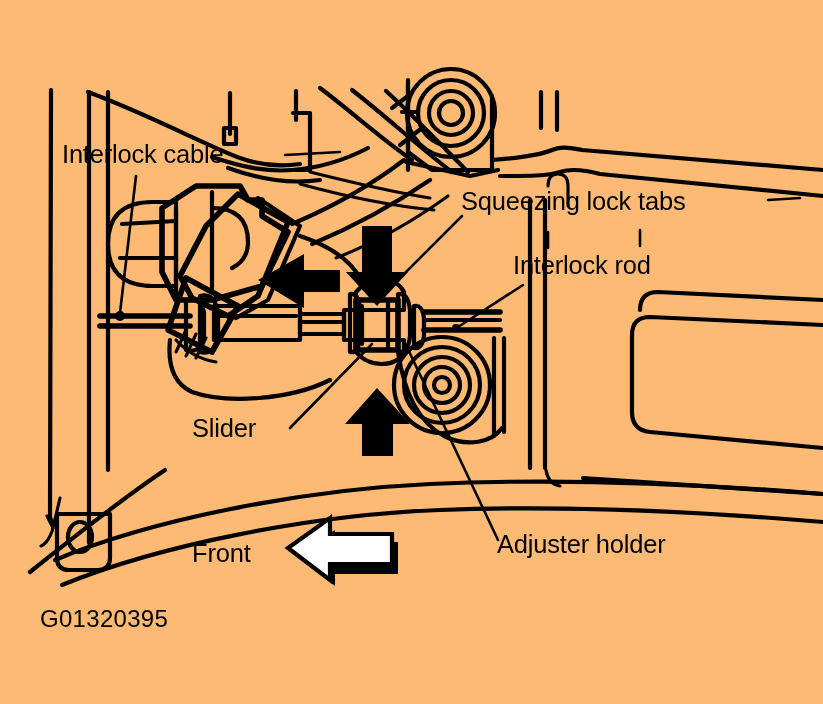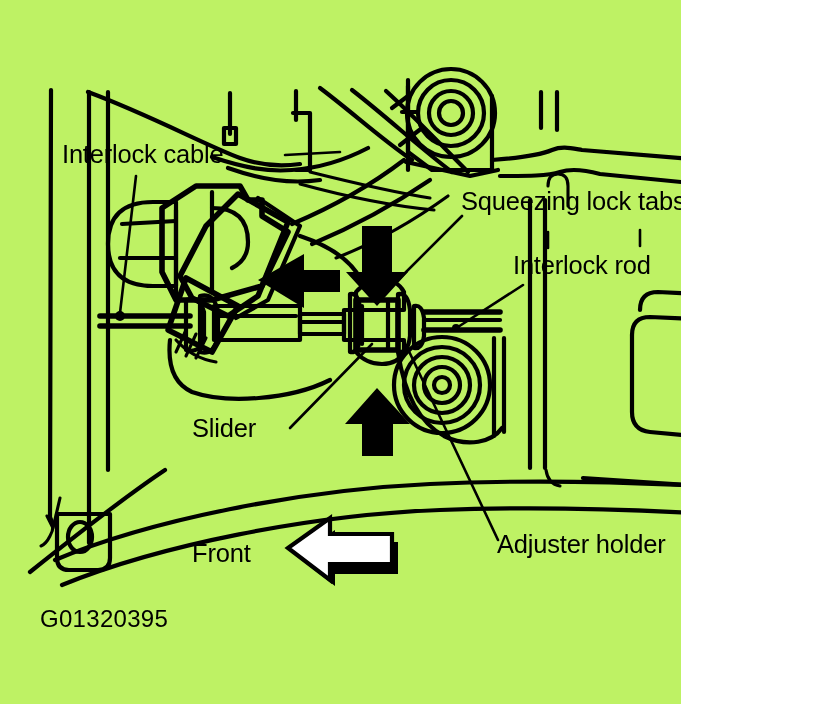--- a/index.html
+++ b/index.html
@@ -6,23 +6,23 @@
   html, body {
     margin: 0;
     padding: 0;
     background: #ffffff;
   }
   body {
     font-family: "Liberation Sans", sans-serif;
   }
   #diagram-root {
     position: relative;
-    width: 681px;
+    width: 823px;
     height: 704px;
-    background: #bef264;
+    background: #fdba74;
     overflow: hidden;
   }
   #diagram-svg {
     position: absolute;
     left: 0;
     top: 0;
     width: 823px;
     height: 704px;
     display: block;
   }

